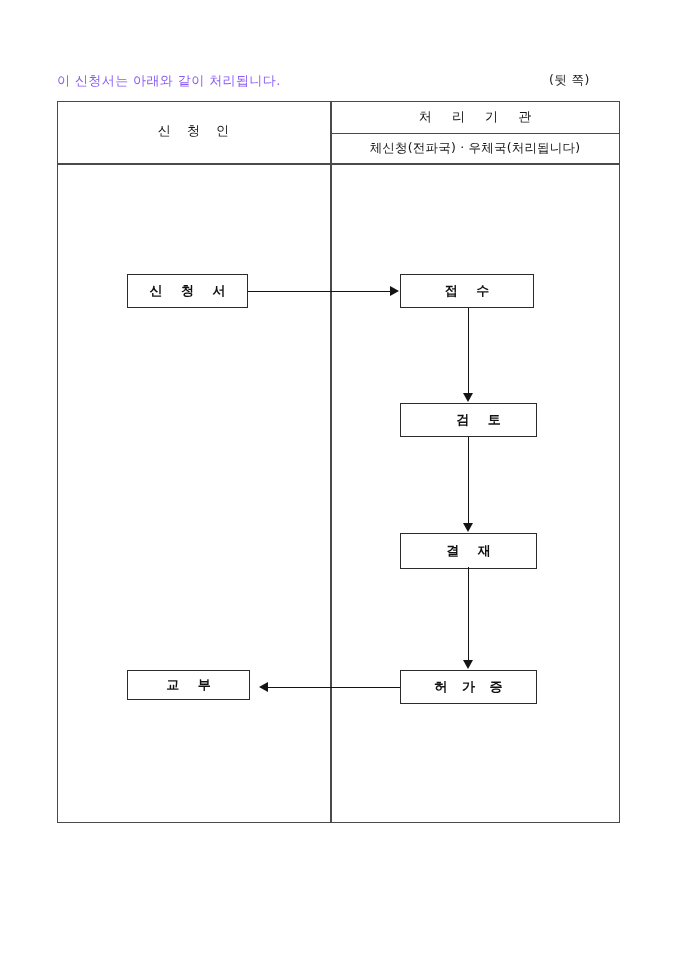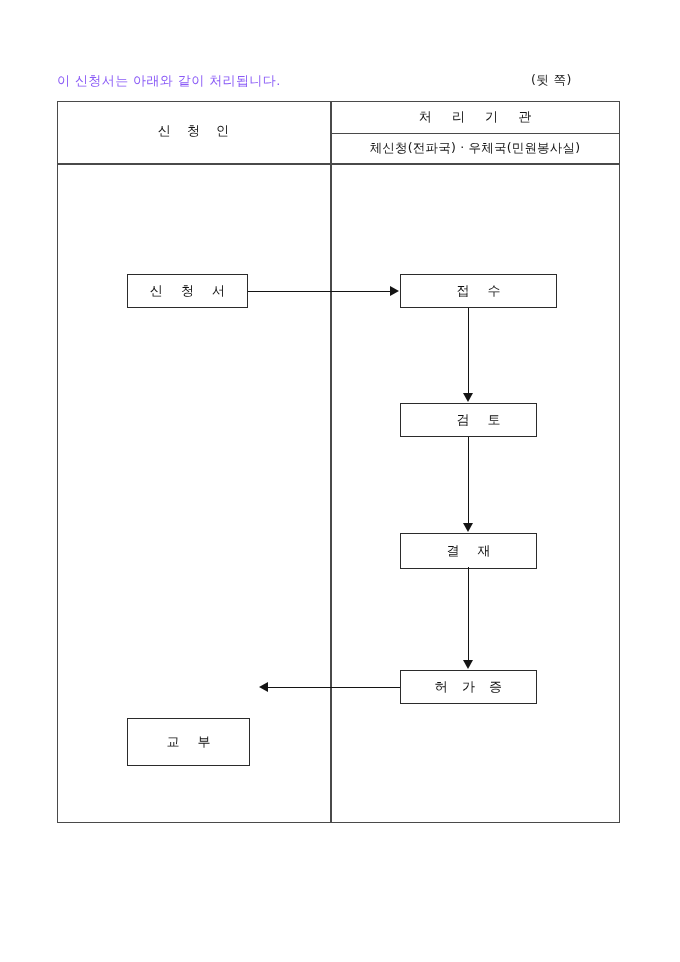--- a/index.html
+++ b/index.html
@@ -31,21 +31,21 @@
     position: absolute;
     left: 57px;
     top: 72px;
     font-size: 13px;
     letter-spacing: 0.4px;
     color: #8b5cf6;
     white-space: nowrap;
   }
   .page-marker {
     position: absolute;
-    left: 531px;
+    left: 549px;
     top: 72px;
     font-size: 12.5px;
     letter-spacing: 0.4px;
     color: #1a1a1a;
     white-space: nowrap;
   }
 
   
   .table-frame {
     position: absolute;
@@ -119,28 +119,29 @@
     border: 1.4px solid #2b2b2b;
     background: #ffffff;
     font-size: 13px;
     color: #101010;
     display: flex;
     align-items: center;
     justify-content: center;
     white-space: nowrap;
     letter-spacing: 7px;
     text-indent: 7px;
+    font-weight: bold;
   }
 
   .node-application { left: 127px; top: 274px; width: 121px; height: 34px; }
-  .node-receipt     { left: 400px; top: 274px; width: 157px; height: 34px; }
+  .node-receipt     { left: 400px; top: 274px; width: 134px; height: 34px; }
   .node-review      { left: 400px; top: 403px; width: 137px; height: 34px; padding-left: 20px; }
   .node-approval    { left: 400px; top: 533px; width: 137px; height: 36px; }
   .node-permit      { left: 400px; top: 670px; width: 137px; height: 34px; letter-spacing: 5px; text-indent: 5px; text-align: right; }
-  .node-issuance    { left: 127px; top: 670px; width: 123px; height: 48px; margin-top: 48px; }
+  .node-issuance    { left: 127px; top: 670px; width: 123px; height: 30px; }
 
   
   .conn-line {
     position: absolute;
     background: #141414;
   }
   .h-line { height: 1.3px; }
   .v-line { width: 1.3px; }
 
   
@@ -192,21 +193,21 @@
 
   <div class="table-frame"></div>
   <div class="col-divider"></div>
   <div class="header-rule"></div>
   <div class="header-rule-right"></div>
 
   <div class="th th-applicant">신  청  인</div>
 
   <div class="th th-agency">처  리  기  관</div>
 
-  <div class="th th-agency-sub">체신청(전파국) · 우체국(민원봉사실)</div>
+  <div class="th th-agency-sub">체신청(전파국) · 우체국(처리됩니다)</div>
 
   <div class="node node-application">신 청 서</div>
 
   <div class="node node-receipt">접    수</div>
 
   <div class="node node-review">검    토</div>
 
   <div class="node node-approval">결    재</div>
 
   <div class="node node-permit">허 가 증</div>

